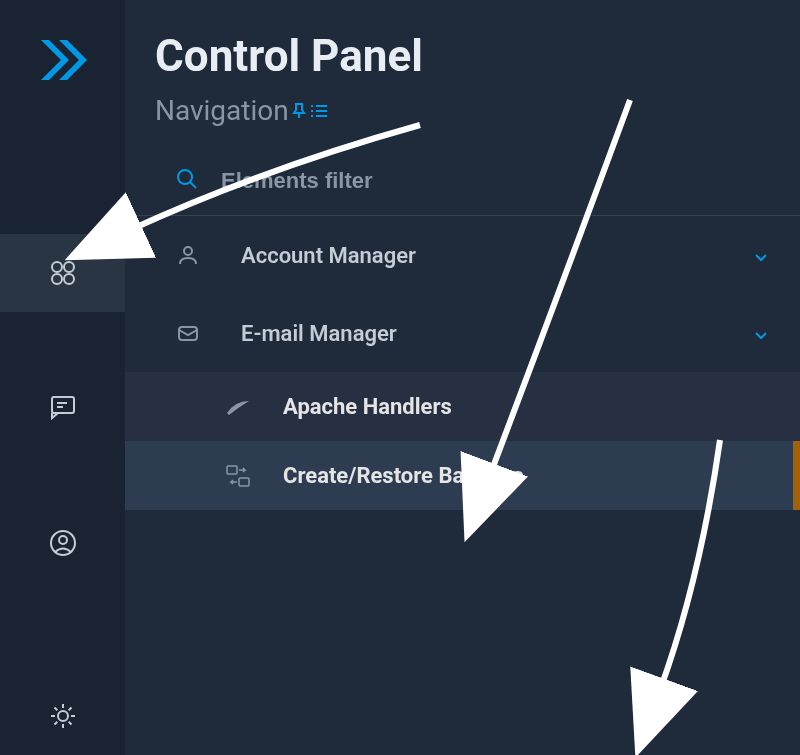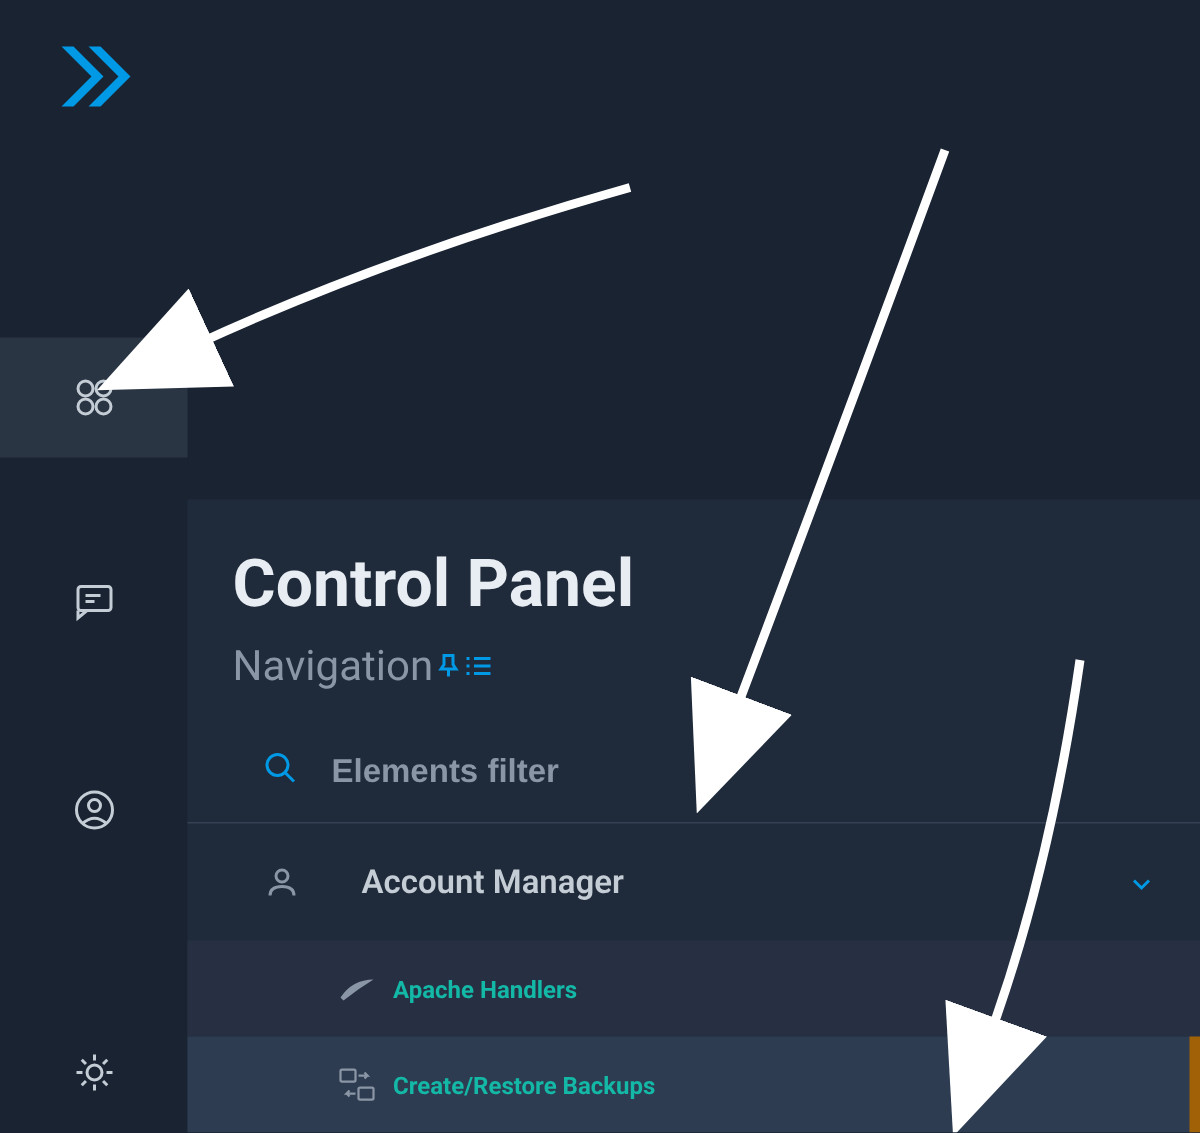--- a/index.html
+++ b/index.html
@@ -5,21 +5,21 @@
     * { margin: 0; padding: 0; box-sizing: border-box; }
     body {
       width: 800px;
       height: 755px;
       background: #1a2332;
       font-family: -apple-system, BlinkMacSystemFont, 'Segoe UI', Roboto, sans-serif;
       color: #c4cdd5;
       position: relative;
       overflow: hidden;
     }
-    .container { display: flex; height: 100%; align-items: flex-end; }
+    .container { display: flex; height: 100%; }
     .icon-rail {
       width: 125px;
       background: #1a2332;
       display: flex;
       flex-direction: column;
       align-items: center;
       padding-top: 30px;
       gap: 0;
     }
     .icon-rail .logo { margin-bottom: 140px; }
@@ -99,25 +99,25 @@
     }
     .menu-item .chevron {
       margin-left: auto;
       width: 18px;
       height: 18px;
     }
     .sub-item {
       display: flex;
       align-items: center;
       padding: 22px 30px 22px 100px;
-      gap: 11px;
+      gap: 32px;
       cursor: pointer;
-      font-size: 16px;
+      font-size: 22px;
       font-weight: 700;
-      color: #14b8a6;
+      color: #e5e5e5;
       background: #263042;
     }
     .sub-item.selected {
       background: #2d3c50;
       border-right: 7px solid #a16207;
     }
     .sub-icon2 {
       width: 26px;
       height: 20px;
       display: flex;
@@ -216,20 +216,34 @@
           </svg>
       </span>
       <span>Account Manager</span>
       <span class="chevron">
         <svg width="18" height="18" viewBox="0 0 18 18">
             <path d="M4 7 L9 12 L14 7" fill="none" stroke="#0099e5" stroke-width="2"></path>
           </svg>
       </span>
     </div>
 
+    <div class="menu-item">
+      <span class="menu-icon">
+        <svg width="24" height="24" viewBox="0 0 24 24">
+            <rect x="3" y="6" width="18" height="13" rx="3" fill="none" stroke="#8a96a6" stroke-width="2"></rect>
+            <path d="M3 9 L12 14 L21 9" fill="none" stroke="#8a96a6" stroke-width="2"></path>
+          </svg>
+      </span>
+      <span>E-mail Manager</span>
+      <span class="chevron">
+        <svg width="18" height="18" viewBox="0 0 18 18">
+            <path d="M4 7 L9 12 L14 7" fill="none" stroke="#0099e5" stroke-width="2"></path>
+          </svg>
+      </span>
+    </div>
 
 
     <div class="sub-item">
       <span class="sub-icon2">
         <svg width="26" height="20" viewBox="0 0 26 20">
             <path d="M2 16 Q10 4 24 4 Q14 10 4 18" fill="#8a96a6"></path>
           </svg>
       </span>
       <span>Apache Handlers</span>
     </div>

